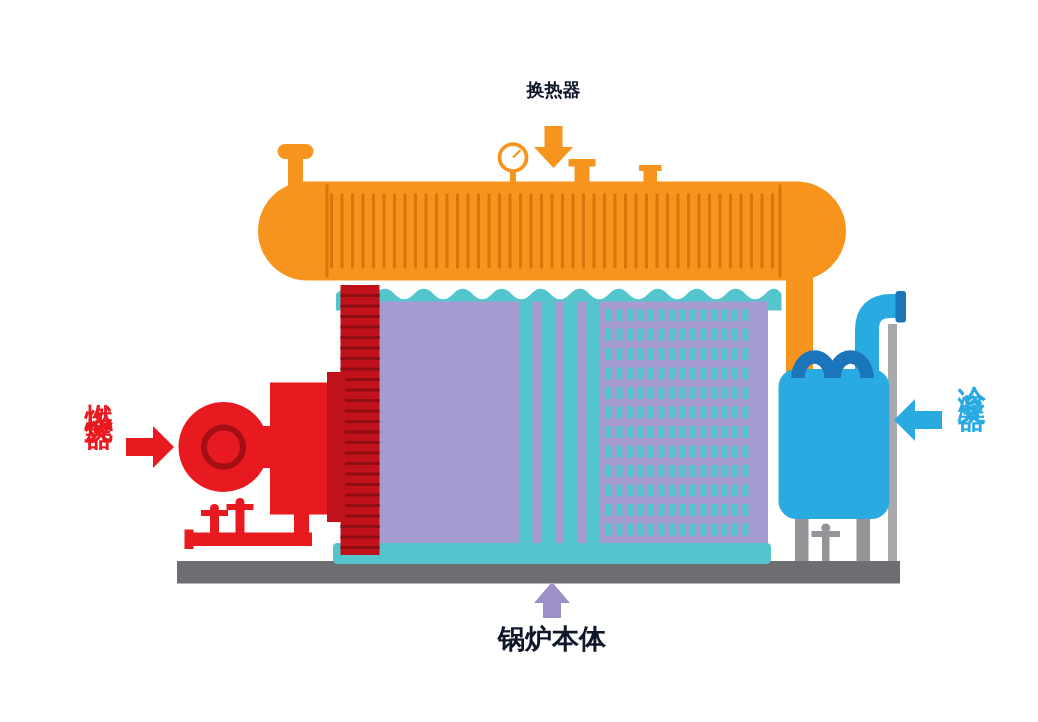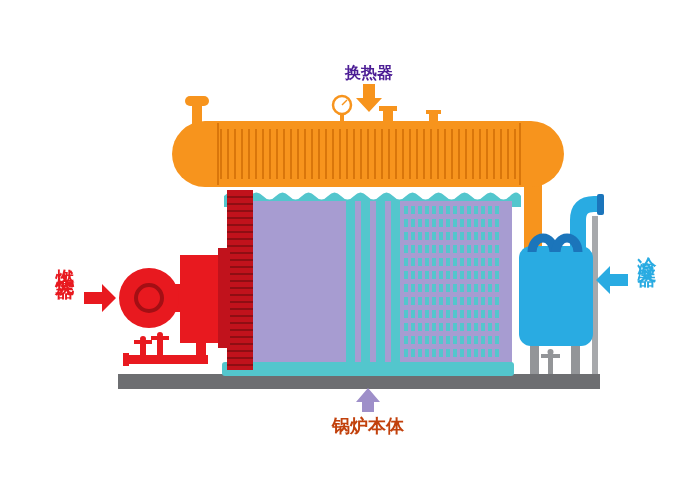--- a/index.html
+++ b/index.html
@@ -17,24 +17,24 @@
     font-family:"Liberation Sans", sans-serif;
     line-height:1.15;
     white-space:nowrap;
   }
   .label.horiz{text-align:center;}
   .label.vert{
     writing-mode:vertical-rl;
     text-orientation:upright;
     letter-spacing:6px;
   }
-  .hx-label{left:322px;top:54px;width:94px;font-size:16px;color:#4c1d95;margin-top:10px;}
+  .hx-label{left:322px;top:54px;width:94px;font-size:12px;color:#0f172a;}
   .burner-label{left:54px;top:254px;font-size:19px;color:#E8191F;}
   .cond-label{left:636px;top:242px;font-size:19px;color:#29ABE2;}
-  .body-label{left:318px;top:416px;width:100px;font-size:18px;color:#c2410c;}
+  .body-label{left:318px;top:416px;width:100px;font-size:18px;color:#0f172a;}
 </style>
 </head>
 <body>
 
 <div class="stage">
 
   <svg width="692" height="481" viewBox="0 0 692 481">
 
     <g>
       <rect x="524" y="180" width="18" height="80" fill="#F7941D"></rect>

